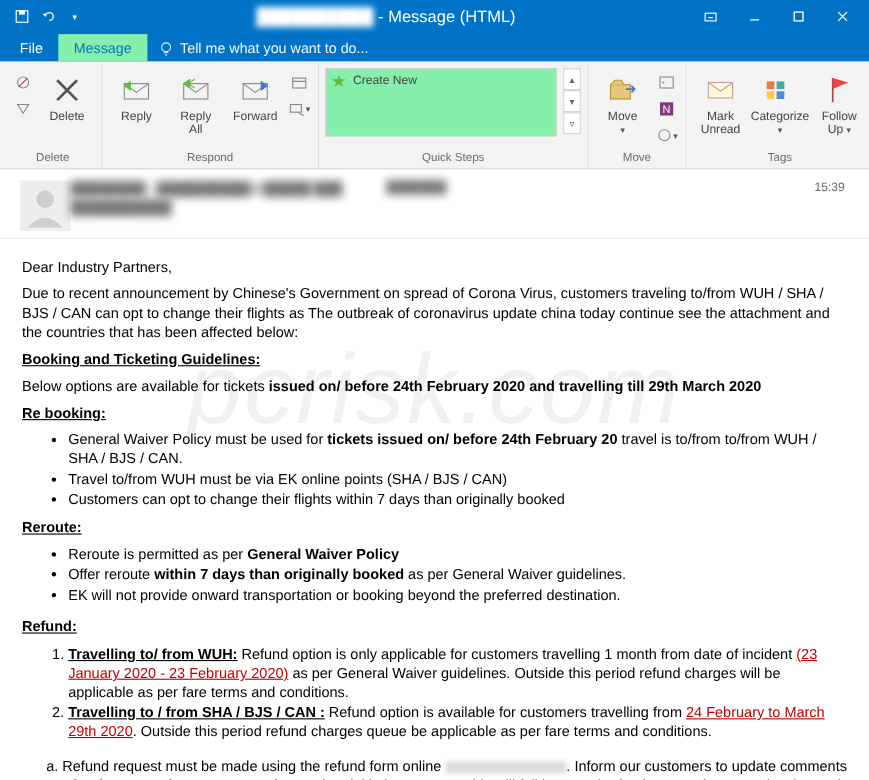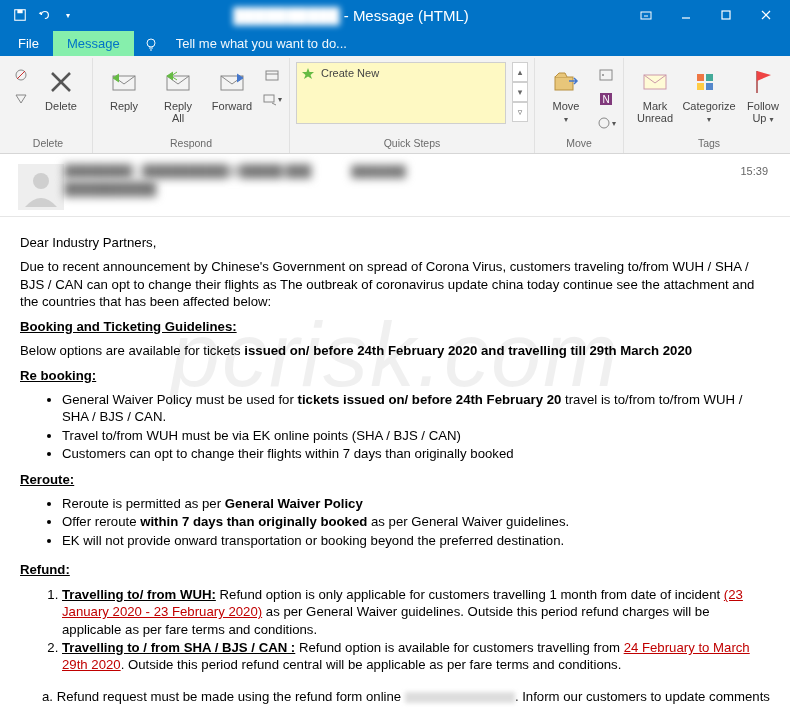--- a/index.html
+++ b/index.html
@@ -10,35 +10,35 @@
 .titlebar .qat { display: flex; gap: 8px; padding-left: 8px; }
 .titlebar .qat span { width: 16px; height: 16px; display: flex; align-items: center; justify-content: center; }
 .titlebar .title { flex: 1; text-align: center; font-size: 15px; }
 .titlebar .winbtns { display: flex; gap: 0; }
 .titlebar .winbtn { width: 40px; height: 30px; display: flex; align-items: center; justify-content: center; font-size: 11px; }
 
 
 .ribbontabs { height: 26px; background: #0173c7; display: flex; align-items: flex-end; color: #fff; padding-left: 4px; }
 .ribbontabs .tab { padding: 5px 14px; font-size: 13px; cursor: pointer; }
 .ribbontabs .tab.active { background: #86efac; color: #0173c7; }
-.ribbontabs .tell { padding: 5px 10px; display: flex; align-items: center; gap: 18px; font-size: 13px; opacity: .95; }
+.ribbontabs .tell { padding: 5px 10px; display: flex; align-items: center; gap: 6px; font-size: 13px; opacity: .95; }
 .ribbontabs .tell .bulb { width: 14px; height: 14px; }
 
 
 .ribbon { height: 98px; background: #f3f3f3; border-bottom: 1px solid #d6d6d6; display: flex; padding: 2px 4px 0 4px; }
 .group { display: flex; flex-direction: column; align-items: center; padding: 0 6px; border-right: 1px solid #e1e1e1; }
 .group:last-child { border-right: none; }
 .group-body { flex: 1; display: flex; align-items: flex-start; gap: 4px; padding-top: 4px; }
 .group-label { font-size: 10.5px; color: #6a6a6a; padding: 2px 0 4px 0; }
 .bigbtn { width: 50px; display: flex; flex-direction: column; align-items: center; gap: 2px; padding: 4px 2px; cursor: pointer; }
 .bigbtn .ico { width: 32px; height: 32px; display: flex; align-items: center; justify-content: center; }
 .bigbtn .lbl { font-size: 11px; color: #444; text-align: center; line-height: 1.1; }
 .minicol { display: flex; flex-direction: column; gap: 2px; padding-top: 2px; }
 .minibtn { width: 22px; height: 22px; display: flex; align-items: center; justify-content: center; cursor: pointer; }
-.qsbox { width: 210px; height: 62px; border: 1px solid #cfcfcf; background: #fef9c3; display: flex; align-items: flex-start; padding: 4px; gap: 6px; }
+.qsbox { width: 210px; height: 62px; border: 1px solid #cfcfcf; background: #86efac; display: flex; align-items: flex-start; padding: 4px; gap: 6px; }
 .qsbox .star { width: 14px; height: 14px; }
 .qsbox .txt { font-size: 11px; color: #444; }
 .qside { display:flex; flex-direction:column; gap:0; margin-left:2px; }
 .qside div { width:16px; height:20px; border:1px solid #cfcfcf; background:#fff; display:flex; align-items:center; justify-content:center; font-size:9px; color:#666; }
 
 
 .msgheader { padding: 10px 18px 6px 18px; border-bottom: 1px solid #e6e6e6; display: flex; align-items: flex-start; }
 .avatar { width: 46px; height: 46px; background: #eee; display: flex; align-items: center; justify-content: center; }
 .avatar svg { width: 40px; height: 40px; }
 .hdrtext { flex: 1; display: flex; flex-direction: column; gap: 3px; }
@@ -334,21 +334,21 @@
   </ul>
   <p><span class="ub">Reroute:</span></p>
   <ul>
     <li><span>Reroute is permitted as per </span><span class="b">General Waiver Policy</span></li>
     <li><span>Offer reroute </span><span class="b">within 7 days than originally booked</span><span> as per General Waiver guidelines.</span></li>
     <li>EK will not provide onward transportation or booking beyond the preferred destination.</li>
   </ul>
   <p style="margin-top:12px"><span class="ub">Refund:</span></p>
   <ol>
     <li><span class="ub">Travelling to/ from WUH:</span><span> Refund option is only applicable for customers travelling 1 month from date of incident </span><span class="redlink">(23 January 2020 - 23 February 2020)</span><span> as per General Waiver guidelines. Outside this period refund charges will be applicable as per fare terms and conditions.</span></li>
-    <li><span class="ub">Travelling to / from SHA / BJS / CAN :</span><span> Refund option is available for customers travelling from </span><span class="redlink">24 February to March 29th 2020</span><span>. Outside this period refund central will be applicable as per fare terms and conditions.</span></li>
+    <li><span class="ub">Travelling to / from SHA / BJS / CAN :</span><span> Refund option is available for customers travelling from </span><span class="redlink">24 February to March 29th 2020</span><span>. Outside this period refund charges queue be applicable as per fare terms and conditions.</span></li>
   </ol>
   <p style="margin-left:22px; margin-top:14px">
     <span>a. Refund request must be made using the refund form online </span><span class="inlineob"></span><span>. Inform our customers to update comments </span><span class="b">"Refund request due to Corona virus"</span><span> when initiating request. This will fall in central refunds queue for manual action and will avoid refund charges being applied to tickets.</span>
   </p>
 
 </div>
 
 <div class="watermark">pcrisk.com</div>
 
 </body></html>

